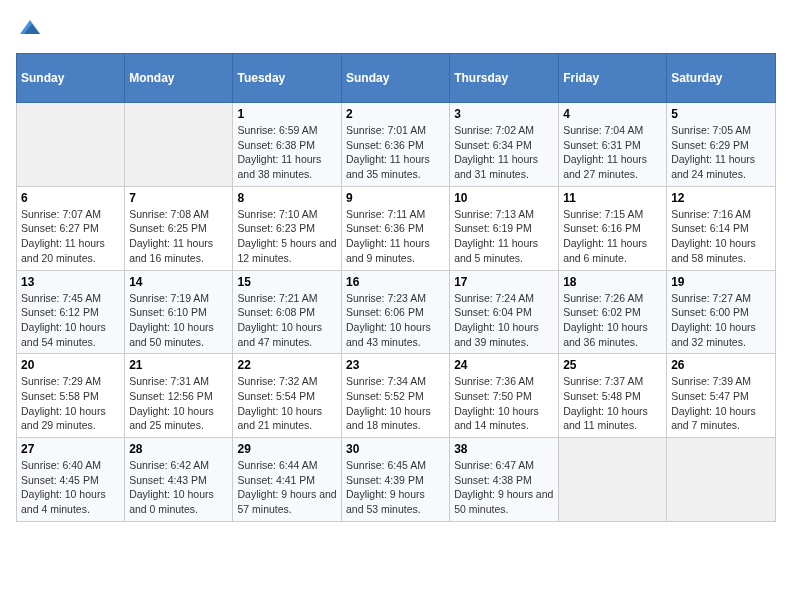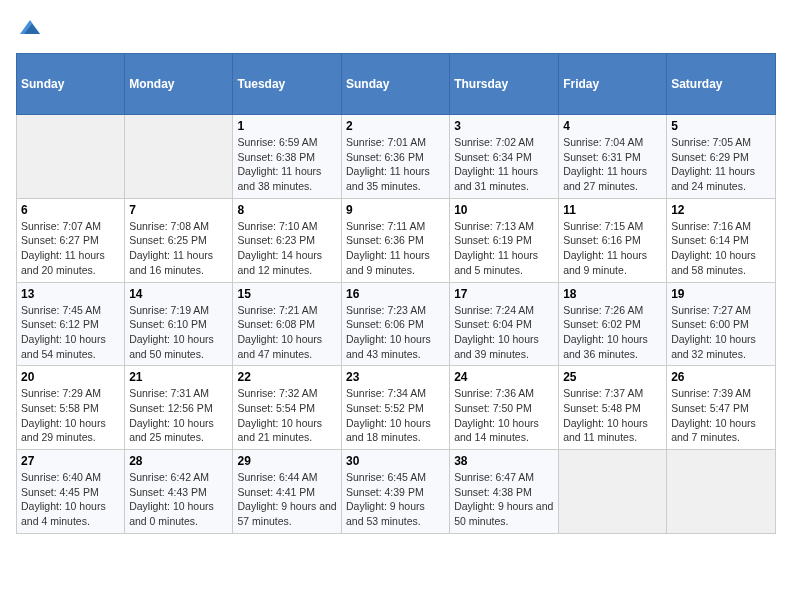--- a/index.html
+++ b/index.html
@@ -49,21 +49,21 @@
       color: #555;
     }
     table {
       width: 100%;
       border-collapse: collapse;
       font-size: 11px;
     }
     thead tr th {
       background-color: #4a7fc1;
       color: #fff;
-      padding: 23px 4px;
+      padding: 17px 4px;
       text-align: left;
       font-size: 12px;
       font-weight: bold;
       border: 1px solid #3a6aaa;
     }
     tbody tr td {
       border: 1px solid #ccc;
       vertical-align: top;
       padding: 4px;
       width: 113px;
@@ -154,33 +154,33 @@
         <td>
           <span class="day-num">6</span>
           <div class="day-info"><span>Sunrise: 7:07 AM</span><br><span>Sunset: 6:27 PM</span><br><span>Daylight: 11 hours and 20 minutes.</span></div>
         </td>
         <td>
           <span class="day-num">7</span>
           <div class="day-info"><span>Sunrise: 7:08 AM</span><br><span>Sunset: 6:25 PM</span><br><span>Daylight: 11 hours and 16 minutes.</span></div>
         </td>
         <td>
           <span class="day-num">8</span>
-          <div class="day-info"><span>Sunrise: 7:10 AM</span><br><span>Sunset: 6:23 PM</span><br><span>Daylight: 14 hours and 12 minutes.</span></div>
+          <div class="day-info"><span>Sunrise: 7:10 AM</span><br><span>Sunset: 6:23 PM</span><br><span>Daylight: 5 hours and 12 minutes.</span></div>
         </td>
         <td>
           <span class="day-num">9</span>
           <div class="day-info"><span>Sunrise: 7:11 AM</span><br><span>Sunset: 6:36 PM</span><br><span>Daylight: 11 hours and 9 minutes.</span></div>
         </td>
         <td>
           <span class="day-num">10</span>
           <div class="day-info"><span>Sunrise: 7:13 AM</span><br><span>Sunset: 6:19 PM</span><br><span>Daylight: 11 hours and 5 minutes.</span></div>
         </td>
         <td>
           <span class="day-num">11</span>
-          <div class="day-info"><span>Sunrise: 7:15 AM</span><br><span>Sunset: 6:16 PM</span><br><span>Daylight: 11 hours and 9 minute.</span></div>
+          <div class="day-info"><span>Sunrise: 7:15 AM</span><br><span>Sunset: 6:16 PM</span><br><span>Daylight: 11 hours and 6 minute.</span></div>
         </td>
         <td>
           <span class="day-num">12</span>
           <div class="day-info"><span>Sunrise: 7:16 AM</span><br><span>Sunset: 6:14 PM</span><br><span>Daylight: 10 hours and 58 minutes.</span></div>
         </td>
       </tr>
       <tr>
         <td>
           <span class="day-num">13</span>
           <div class="day-info"><span>Sunrise: 7:45 AM</span><br><span>Sunset: 6:12 PM</span><br><span>Daylight: 10 hours and 54 minutes.</span></div>

